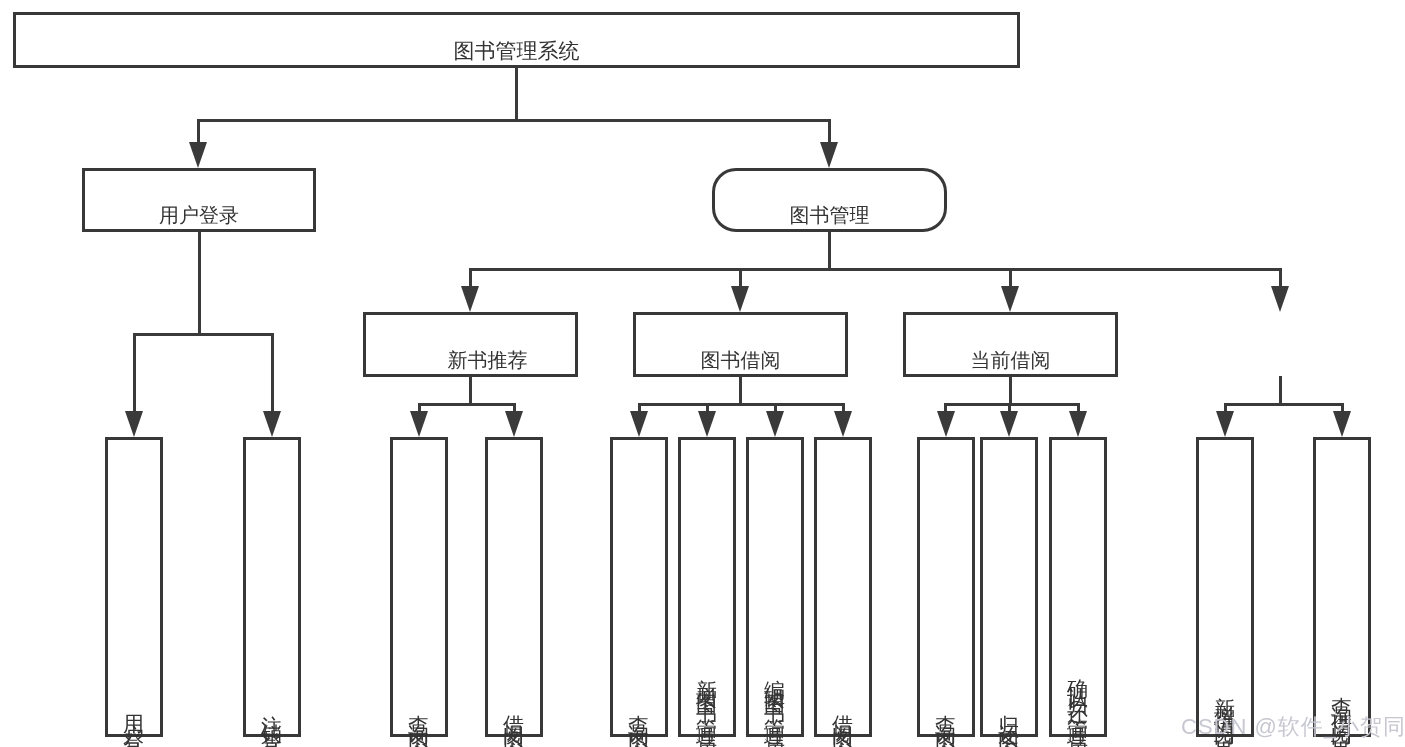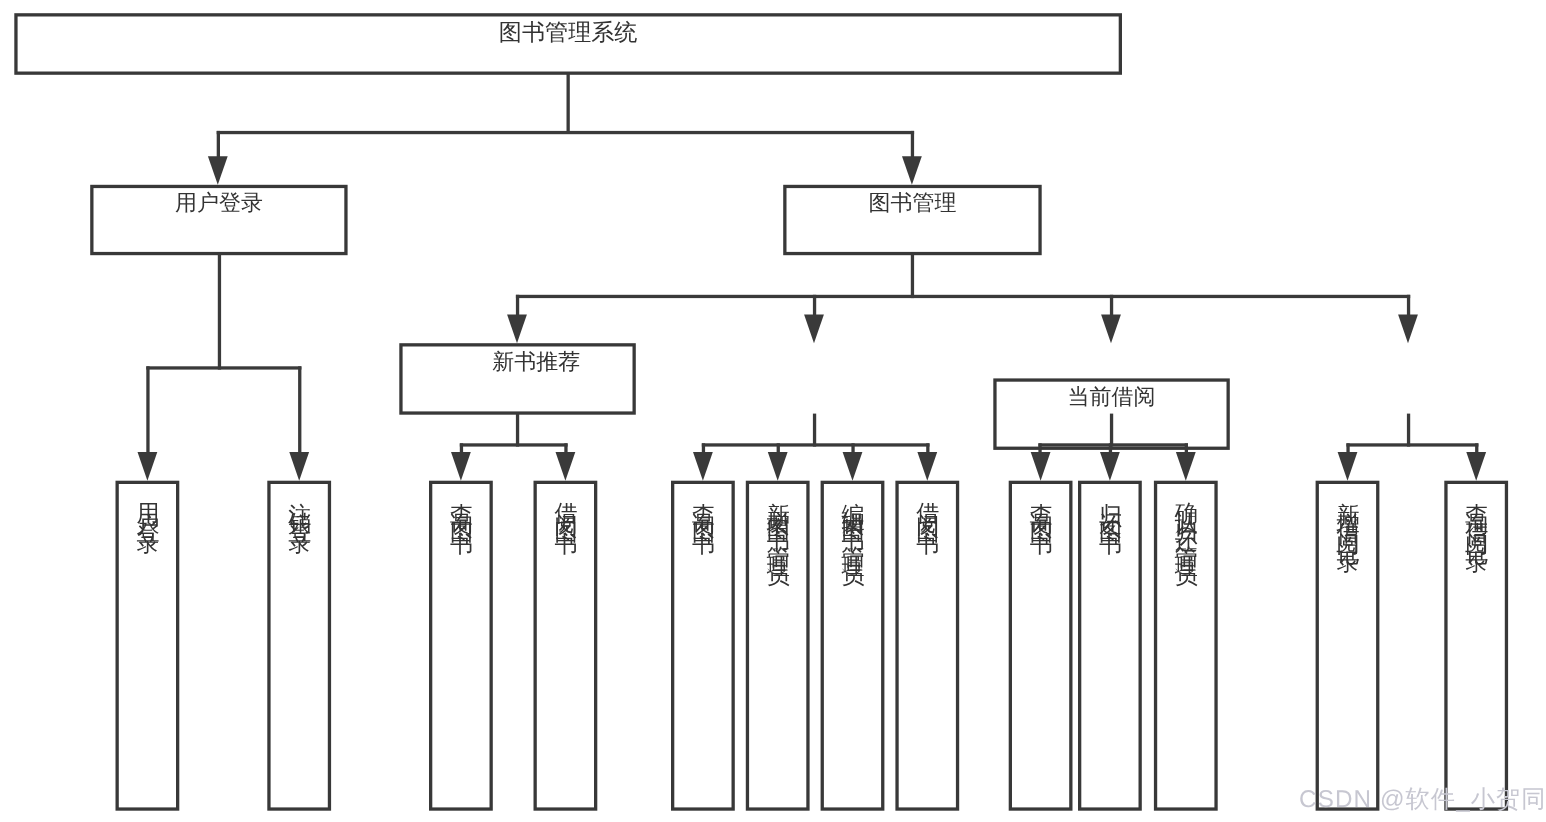--- a/index.html
+++ b/index.html
@@ -14,21 +14,21 @@
     height: 747px;
     background: #ffffff;
     overflow: hidden;
   }
   .box {
     position: absolute;
     box-sizing: border-box;
     border: 3px solid #383838;
     background: #ffffff;
     display: flex;
-    align-items: flex-start;
+    align-items: flex-end;
     justify-content: center;
     color: #333333;
   }
   .box.root   { font-size: 21px; }
   .box.branch { font-size: 20px; }
   .box.leaf   { width: 58px; height: 300px; top: 437px; }
   .vtext {
     writing-mode: vertical-rl;
     text-orientation: mixed;
     font-size: 21px;
@@ -69,30 +69,33 @@
 <div class="canvas">
 
   <div class="box root" style="left:13px; top:12px; width:1007px; height:56px;">
     <span>图书管理系统</span>
   </div>
 
   <div class="box branch" style="left:82px; top:168px; width:234px; height:64px;">
     <span>用户登录</span>
   </div>
 
-  <div class="box branch" style="left:712px; top:168px; width:235px; height:64px;">
+  <div class="box branch" style="left:712px; top:168px; width:235px; height:64px;border-radius:24px;">
     <span>图书管理</span>
   </div>
 
   <div class="box branch" style="left:363px; top:312px; width:215px; height:65px;padding-left:34px;">
     <span>新书推荐</span>
   </div>
 
-
-  <div class="box branch" style="left:903px; top:312px; width:215px; height:65px;margin-top:32px;">
+  <div class="box branch" style="left:633px; top:312px; width:215px; height:65px;">
+    <span>图书借阅</span>
+  </div>
+
+  <div class="box branch" style="left:903px; top:312px; width:215px; height:65px;">
     <span>当前借阅</span>
   </div>
 
 
   <div class="box leaf" style="left:105px;">
     <span class="vtext">用户登录</span>
   </div>
   <div class="box leaf" style="left:243px;">
     <span class="vtext">注销登录</span>
   </div>

